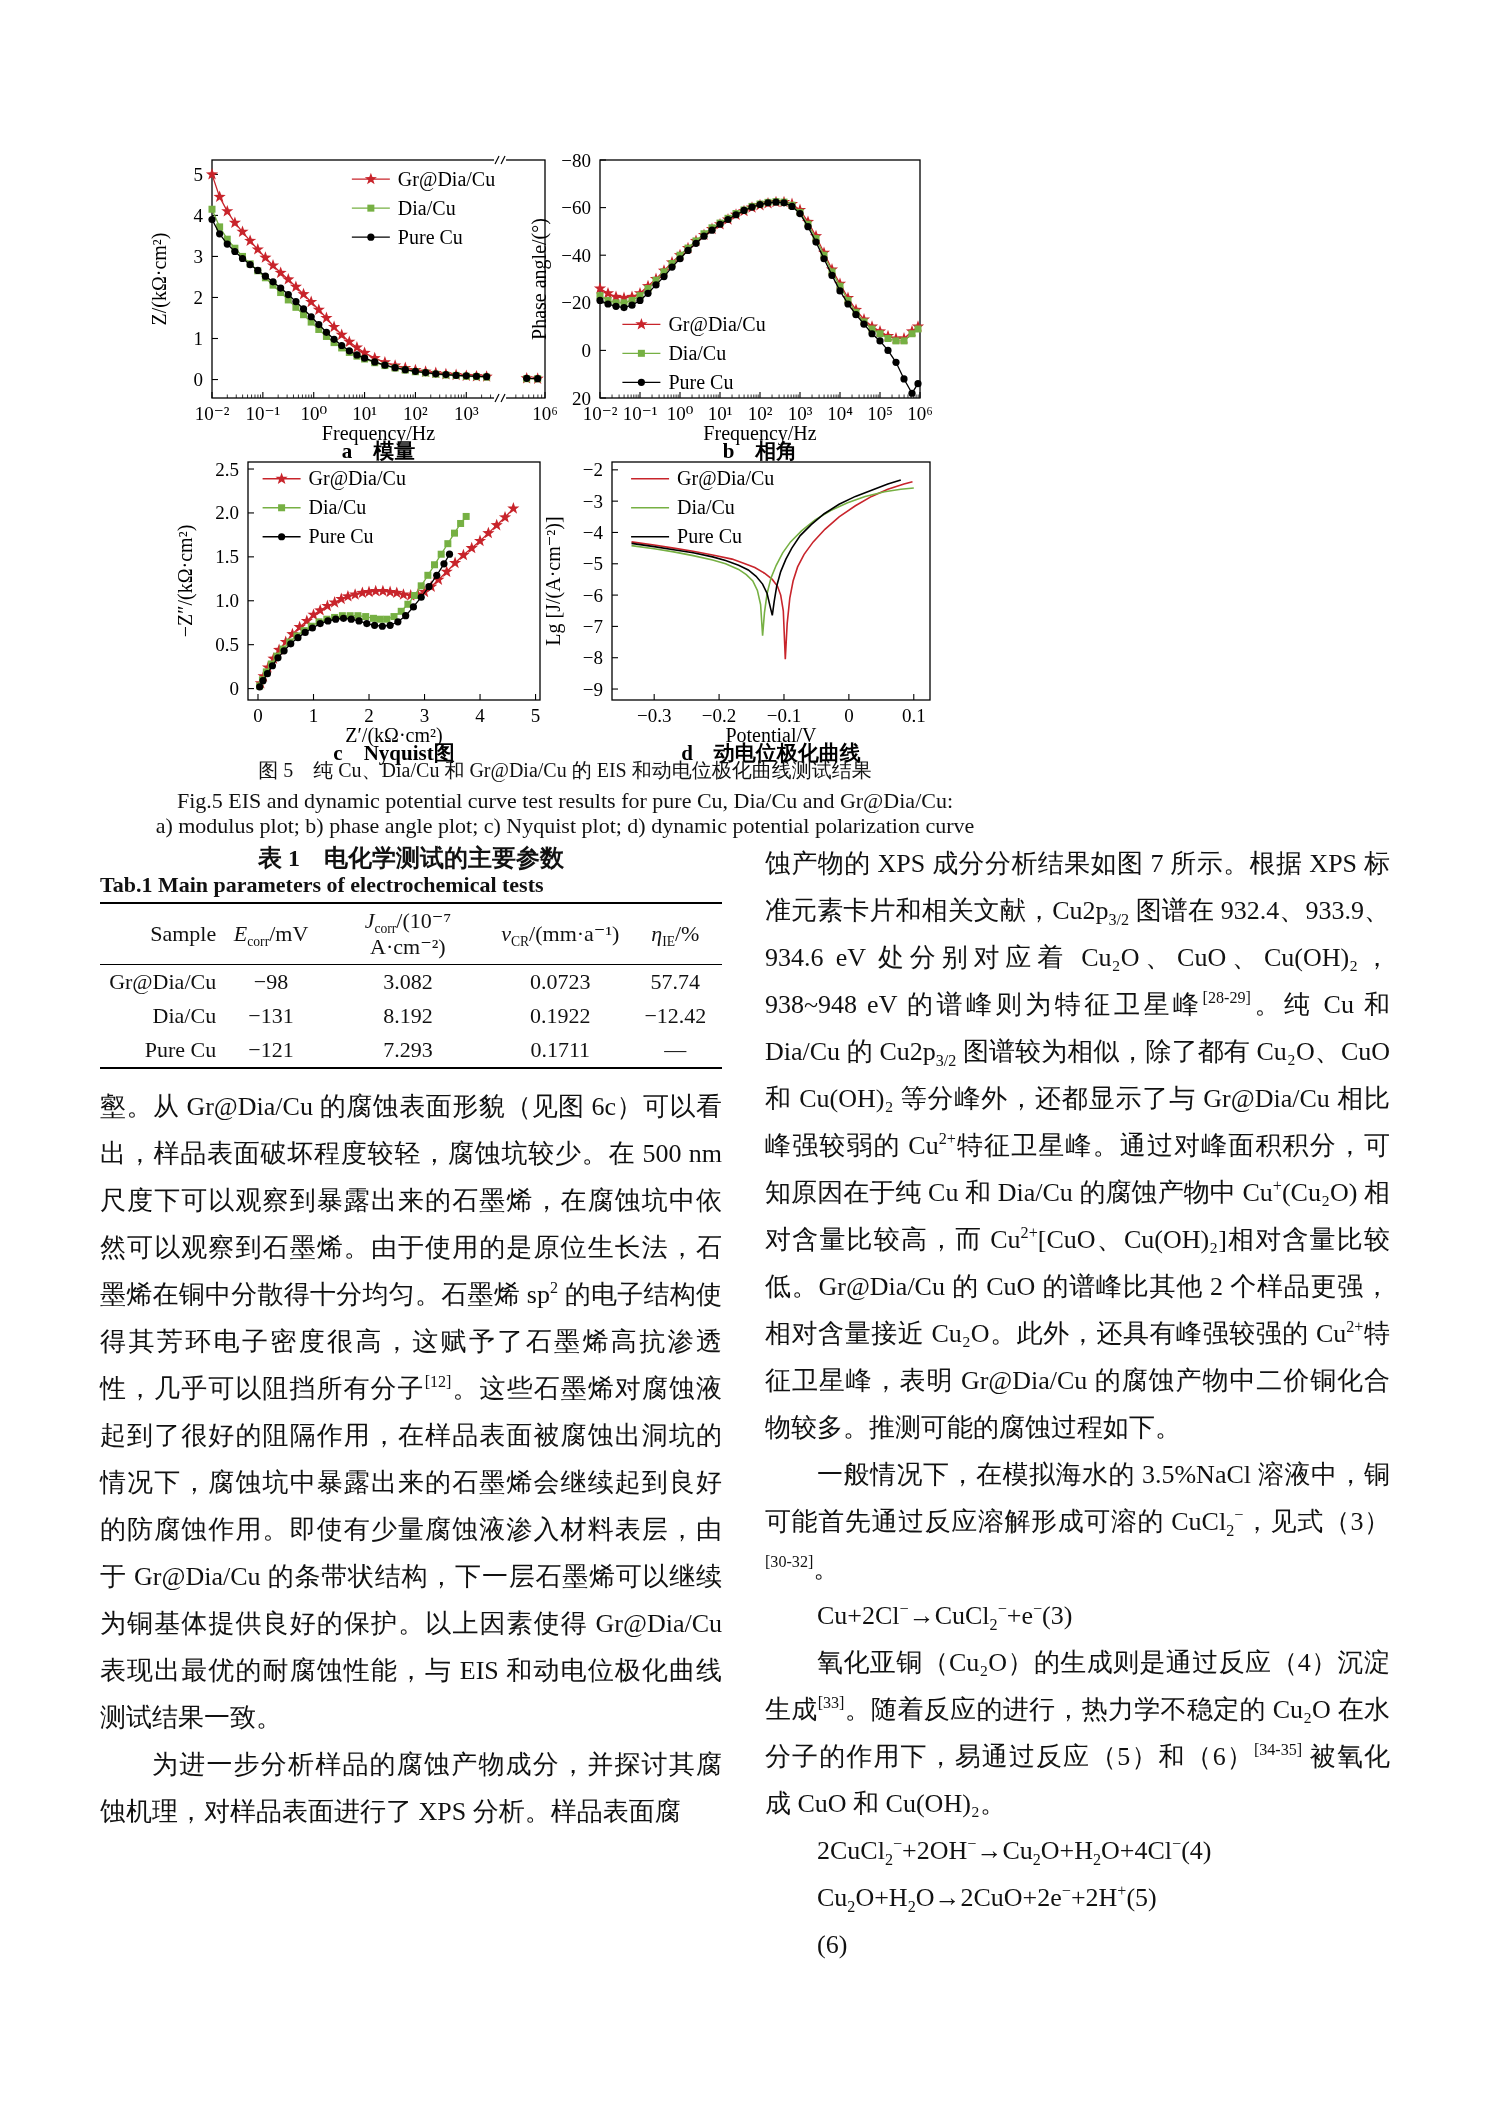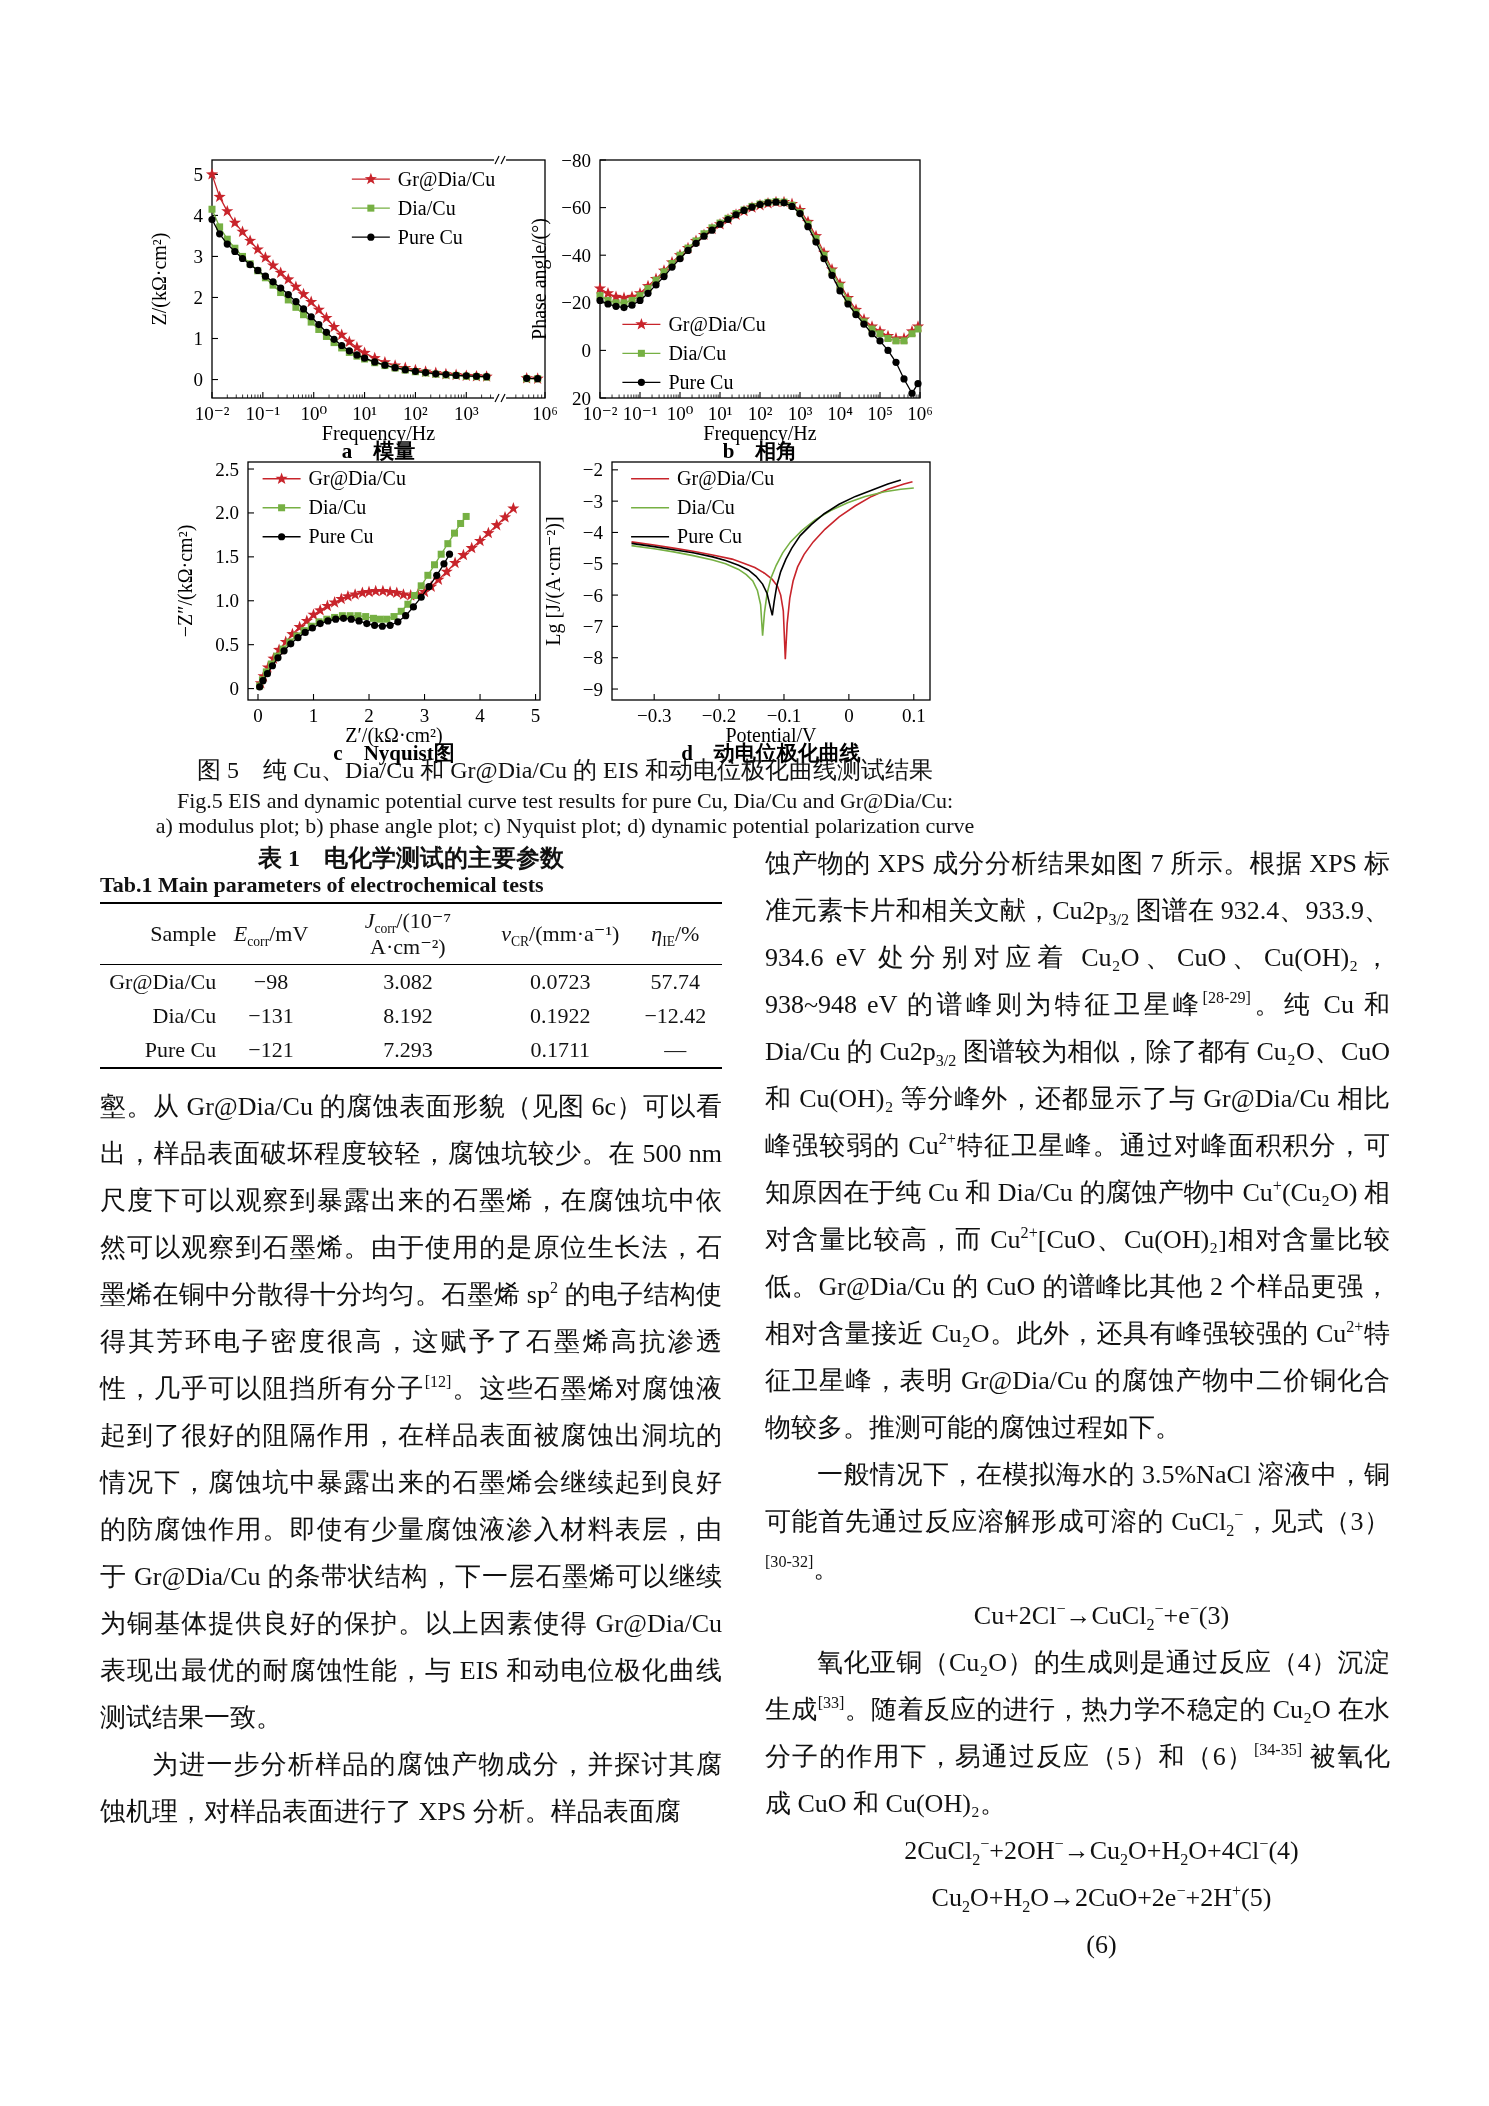--- a/index.html
+++ b/index.html
@@ -6,37 +6,37 @@
   html,body{background:#fff}
   body{width:1489px;height:2106px;position:relative;font-family:"Liberation Serif","DejaVu Serif",serif;color:#111}
   .page{position:absolute;inset:0;overflow:hidden;background:#fff}
   .pg-header{position:absolute;top:96px;left:0;width:100%;height:30px;font-size:24px}
   .pg-num{position:absolute;left:100px}
   .journal{position:absolute;left:420px;width:280px;text-align:center}
   .issue-date{position:absolute;right:70px}
   #figure{position:absolute;top:132px;left:0}
   #figure text{font-family:"Liberation Serif","DejaVu Serif",serif;fill:#000}
   .caption{position:absolute;top:756px;left:30px;width:1070px;text-align:center}
-  .cap-zh{font-size:24px;line-height:28px;margin-bottom:4px}
+  .cap-zh{font-size:20px;line-height:28px;margin-bottom:4px}
   .cap-en{font-size:22px;line-height:25px}
   .columns{position:absolute;top:840px;left:100px;width:1290px}
   .col{position:absolute;top:0}
   .col.left{left:0;width:622px}
   .col.right{left:665px;width:625px}
   .tbl-title-zh{text-align:center;font-weight:bold;font-size:24px;line-height:28px;margin-top:4px}
   .tbl-title-en{text-align:left;font-weight:bold;font-size:22px;line-height:26px}
   table{width:100%;border-collapse:collapse;font-size:22px;border-top:2px solid #000;border-bottom:2px solid #000;margin-top:4px}
   thead tr{border-bottom:1.3px solid #000}
   th,td{padding:4px 2px;text-align:center;font-weight:normal;height:34px}
   th:first-child,td:first-child{text-align:right;padding-left:6px}
   sub,sup{font-size:0.62em;line-height:0}
   .para{font-size:26px;line-height:47px;text-align:justify}
   .para.indent{text-indent:52px}
   .para.first{margin-top:14px}
-  .equation{display:flex;justify-content:center;font-size:26px;line-height:47px;padding-left:52px}
+  .equation{display:flex;justify-content:flex-start;font-size:26px;line-height:47px;padding-left:52px}
   .eq-n{padding-right:4px}
 </style>
 </head>
 <body>
 
 <div class="page">
 
 
   <svg id="figure" width="1489" height="650">
       <g>

